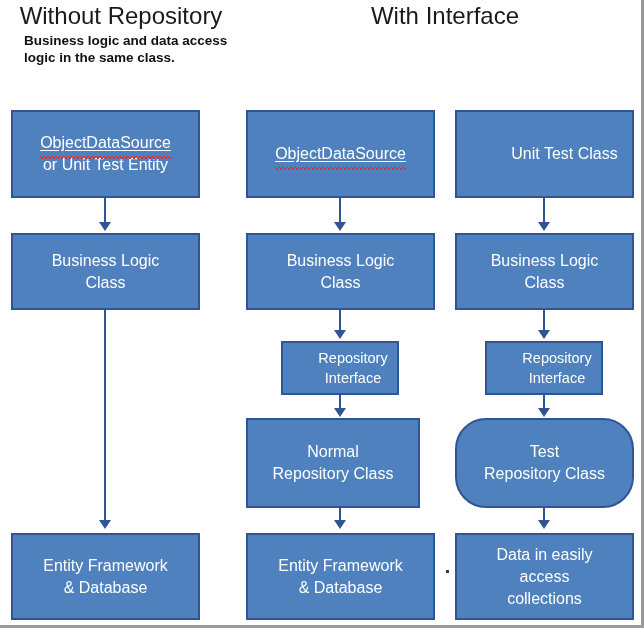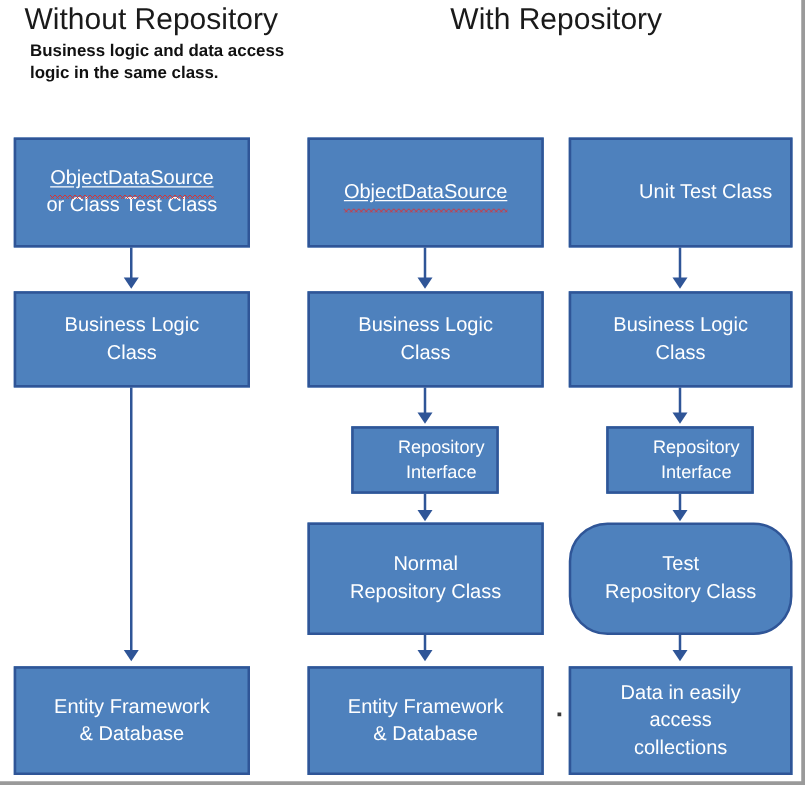--- a/index.html
+++ b/index.html
@@ -112,27 +112,27 @@
 </style>
 </head>
 <body>
 
 <div id="canvas">
 
   <div class="col-title" style="left:11px; top:2px; width:220px;">Without Repository</div>
 
   <div class="col-caption caption-left" style="left:10px; top:32px; width:226px;">Business logic and data access logic in the same class.</div>
 
-  <div class="col-title" style="left:250px; top:2px; width:390px;">With Repository</div>
+  <div class="col-title" style="left:250px; top:2px; width:390px;">With Interface</div>
 
 
   <div class="box" style="left:11px; top:110px; width:189px; height:88px;">
     <span class="txt">
       <span class="spell">ObjectDataSource</span><br>
-      <span>or Class Test Class</span>
+      <span>or Unit Test Entity</span>
     </span>
   </div>
 
   <div class="conn" style="left:104px; top:198px; height:26px;"></div>
   <div class="arrowhead" style="left:99px; top:222px;"></div>
 
   <div class="box" style="left:11px; top:233px; width:189px; height:77px;">
     <span class="txt">
       <span>Business Logic</span><br>
       <span>Class</span>
@@ -171,21 +171,21 @@
   <div class="box small" style="left:281px; top:341px; width:118px; height:54px;">
     <span class="txt">
       <span>Repository</span><br>
       <span>Interface</span>
     </span>
   </div>
 
   <div class="conn" style="left:339px; top:395px; height:16px;"></div>
   <div class="arrowhead" style="left:334px; top:408px;"></div>
 
-  <div class="box" style="left:246px; top:418px; width:189px; height:90px;">
+  <div class="box" style="left:246px; top:418px; width:174px; height:90px;">
     <span class="txt">
       <span>Normal</span><br>
       <span>Repository Class</span>
     </span>
   </div>
 
   <div class="conn" style="left:339px; top:508px; height:14px;"></div>
   <div class="arrowhead" style="left:334px; top:520px;"></div>
 
   <div class="box" style="left:246px; top:533px; width:189px; height:87px;">

